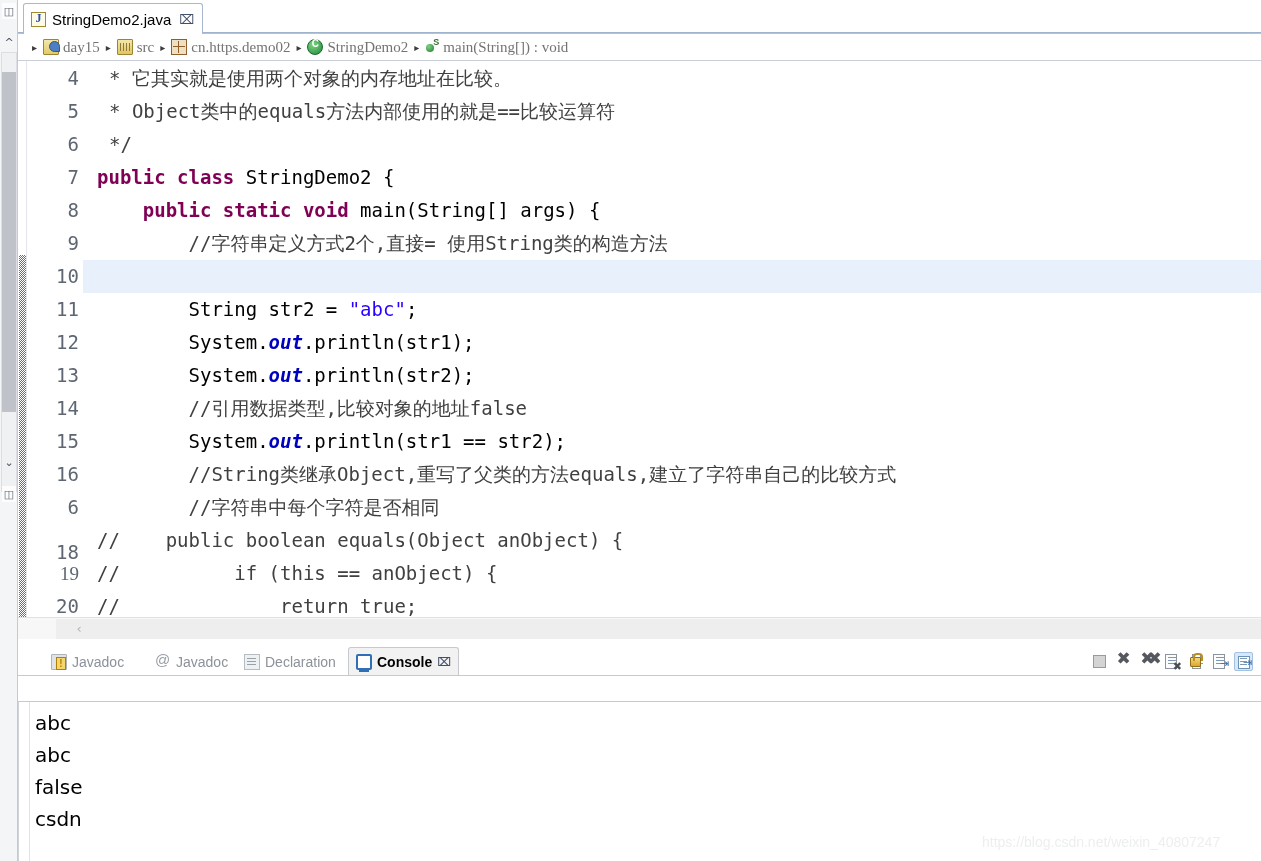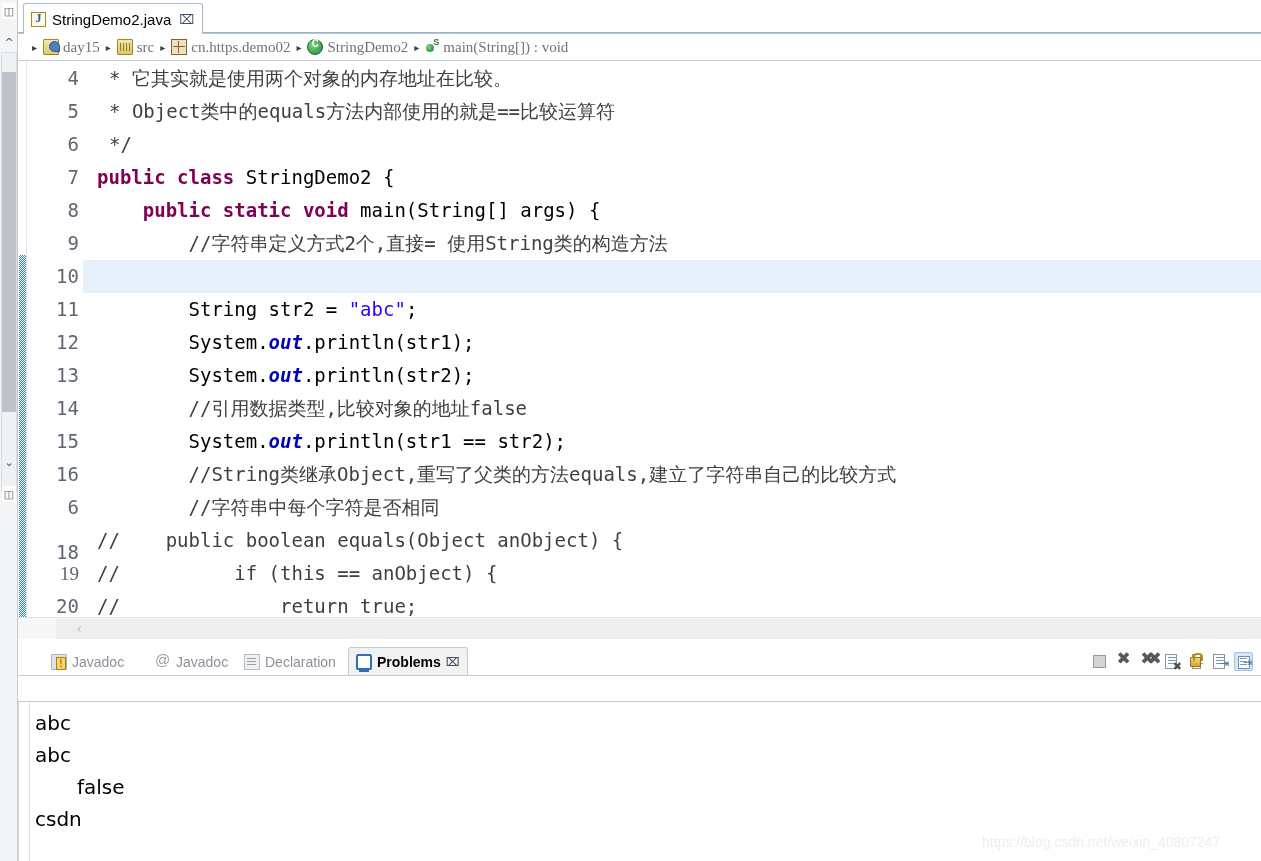--- a/index.html
+++ b/index.html
@@ -481,21 +481,21 @@
       <div class="vtab inactive" style="left: 130px;">
         <span class="vico ico-javadoc"></span>
         <span>Javadoc</span>
       </div>
       <div class="vtab inactive" style="left: 219px;">
         <span class="vico ico-declaration"></span>
         <span>Declaration</span>
       </div>
       <div class="vtab active" style="left: 330px;">
         <span class="vico ico-console"></span>
-        <span>Problems</span>
+        <span>Console</span>
         <span class="vtab-close">⌧</span>
       </div>
     </div>
   <div id="view-tab-underline"></div>
 
   <div id="console-toolbar">
     <span class="tb">
         <i class="tb-stop"></i>
       </span>
     <span class="tb">
@@ -521,18 +521,18 @@
         <i class="tb-arrow">⇥</i>
       </span>
   </div>
 
   <div id="process-underline"></div>
 
   <div id="console-out">
     <div id="console-gutter"></div>
   <div class="cout" style="top: 5px;">abc</div>
       <div class="cout" style="top: 37px;">abc</div>
-      <div class="cout" style="top: 69px; margin-left: 42px;">false</div>
+      <div class="cout" style="top: 69px;">false</div>
       <div class="cout" style="top: 101px;">csdn</div>
     </div>
 </div>
 
 <div id="watermark">https://blog.csdn.net/weixin_40807247</div>
 
 </body></html>

